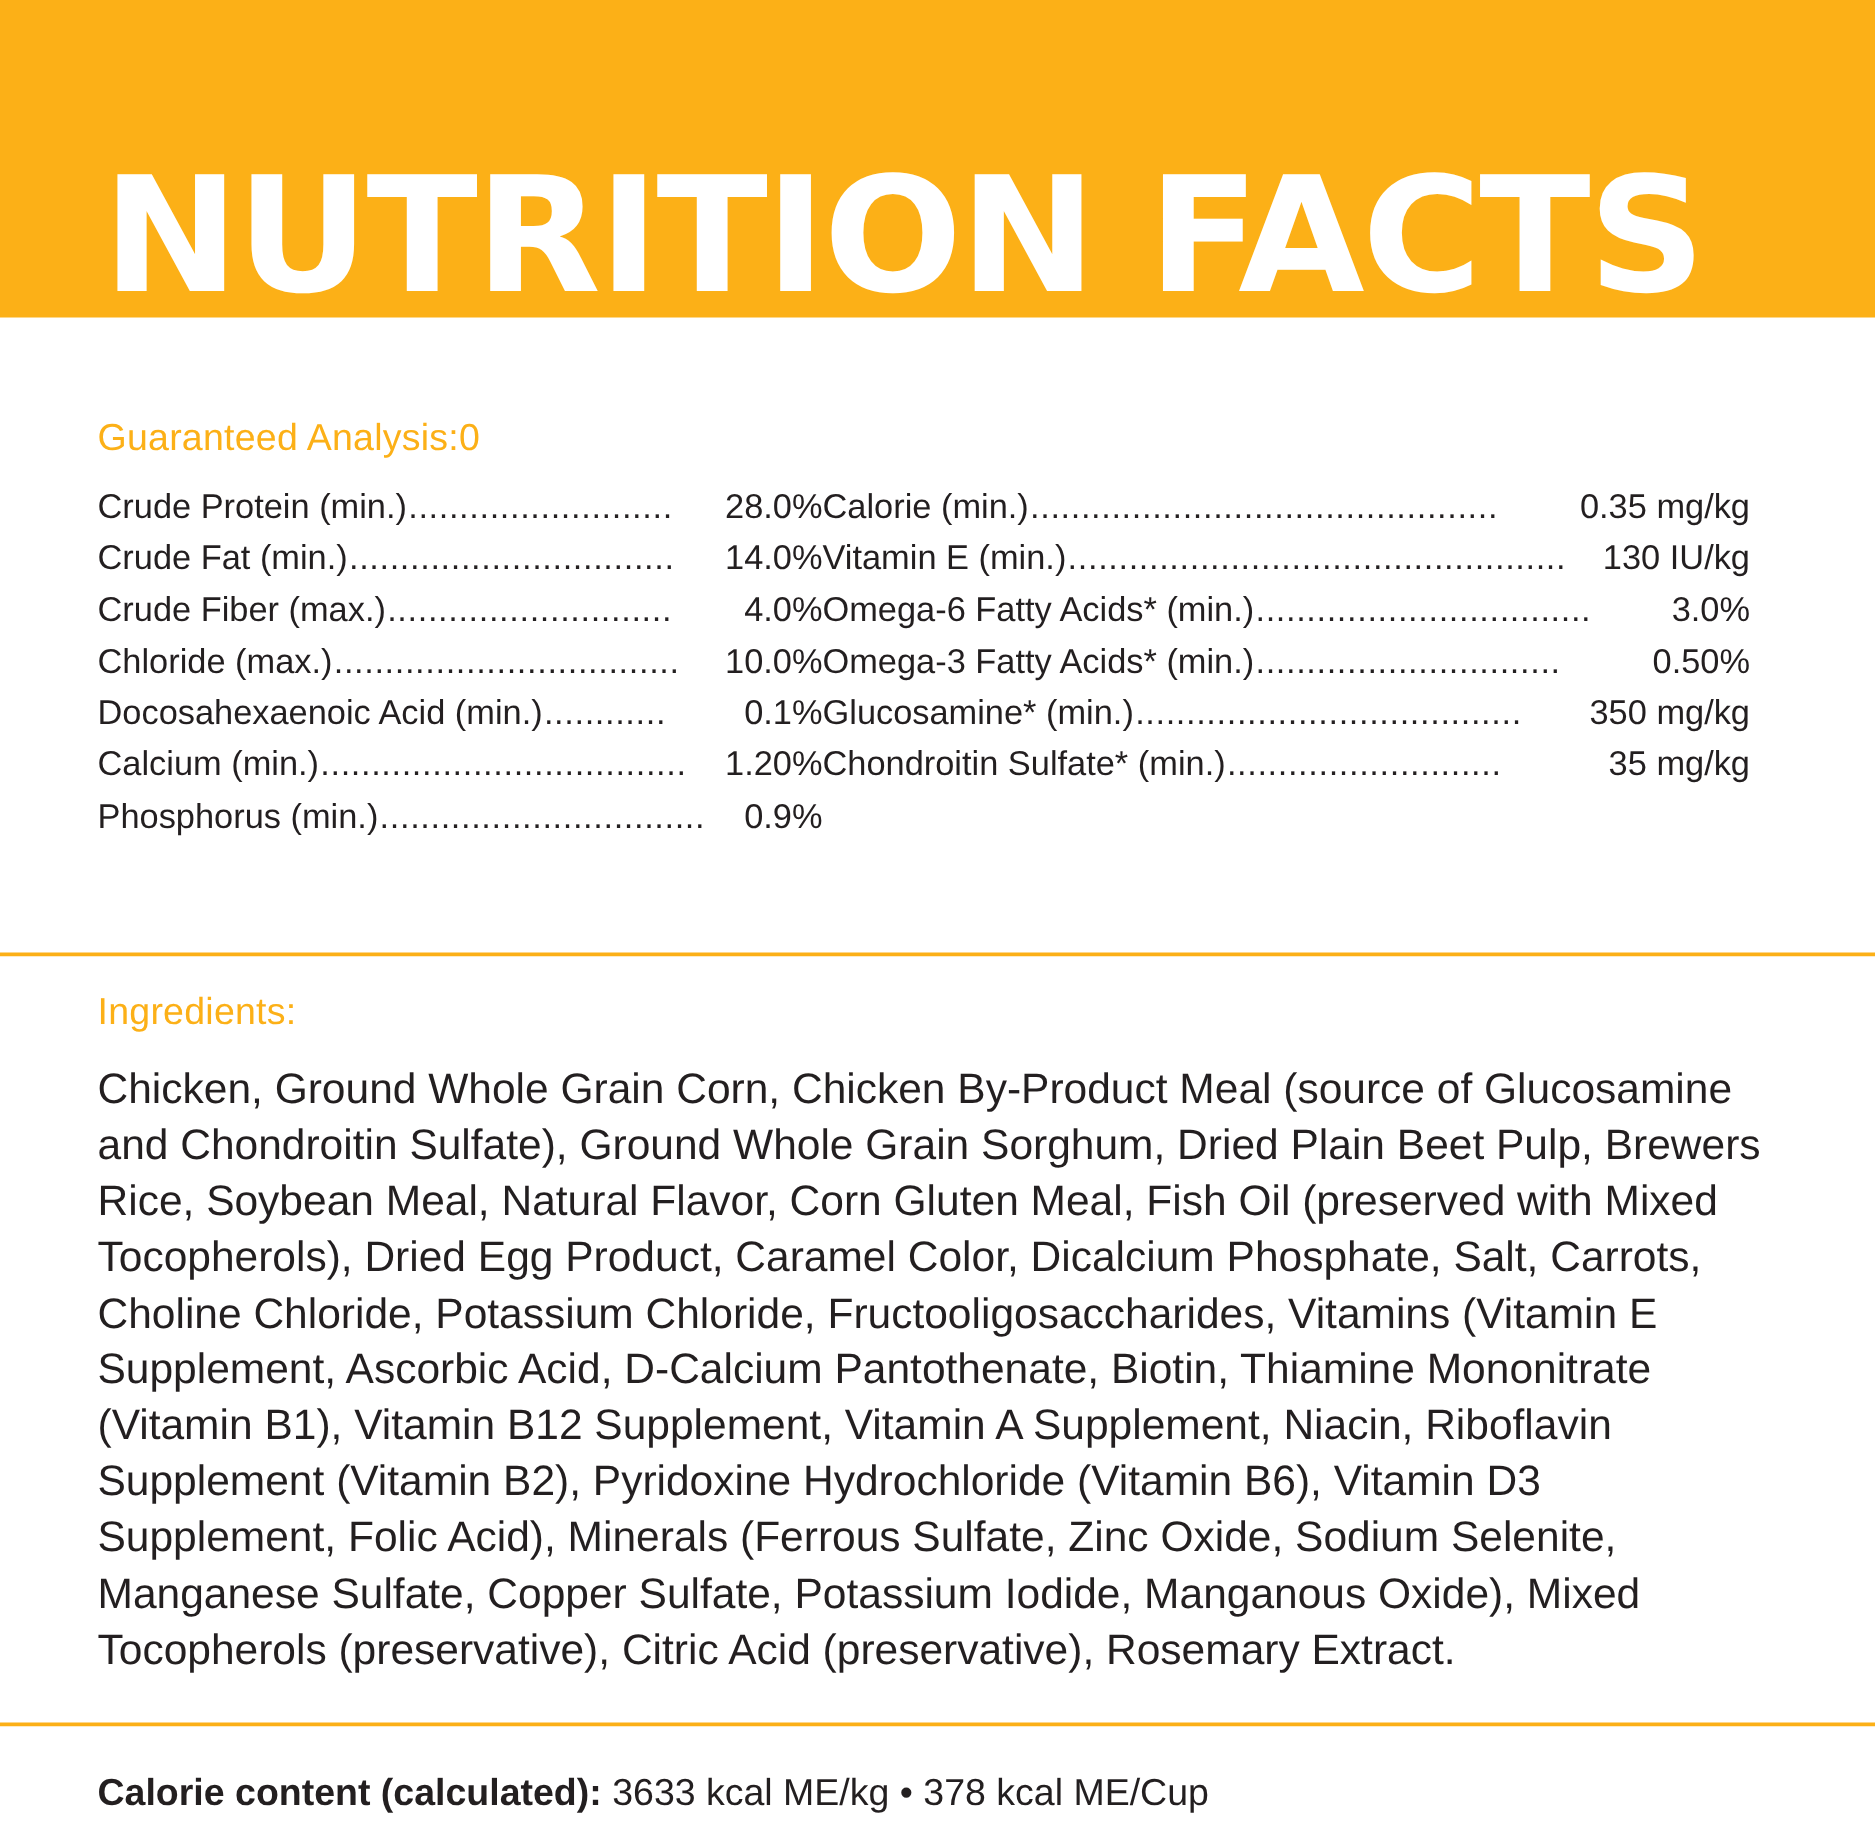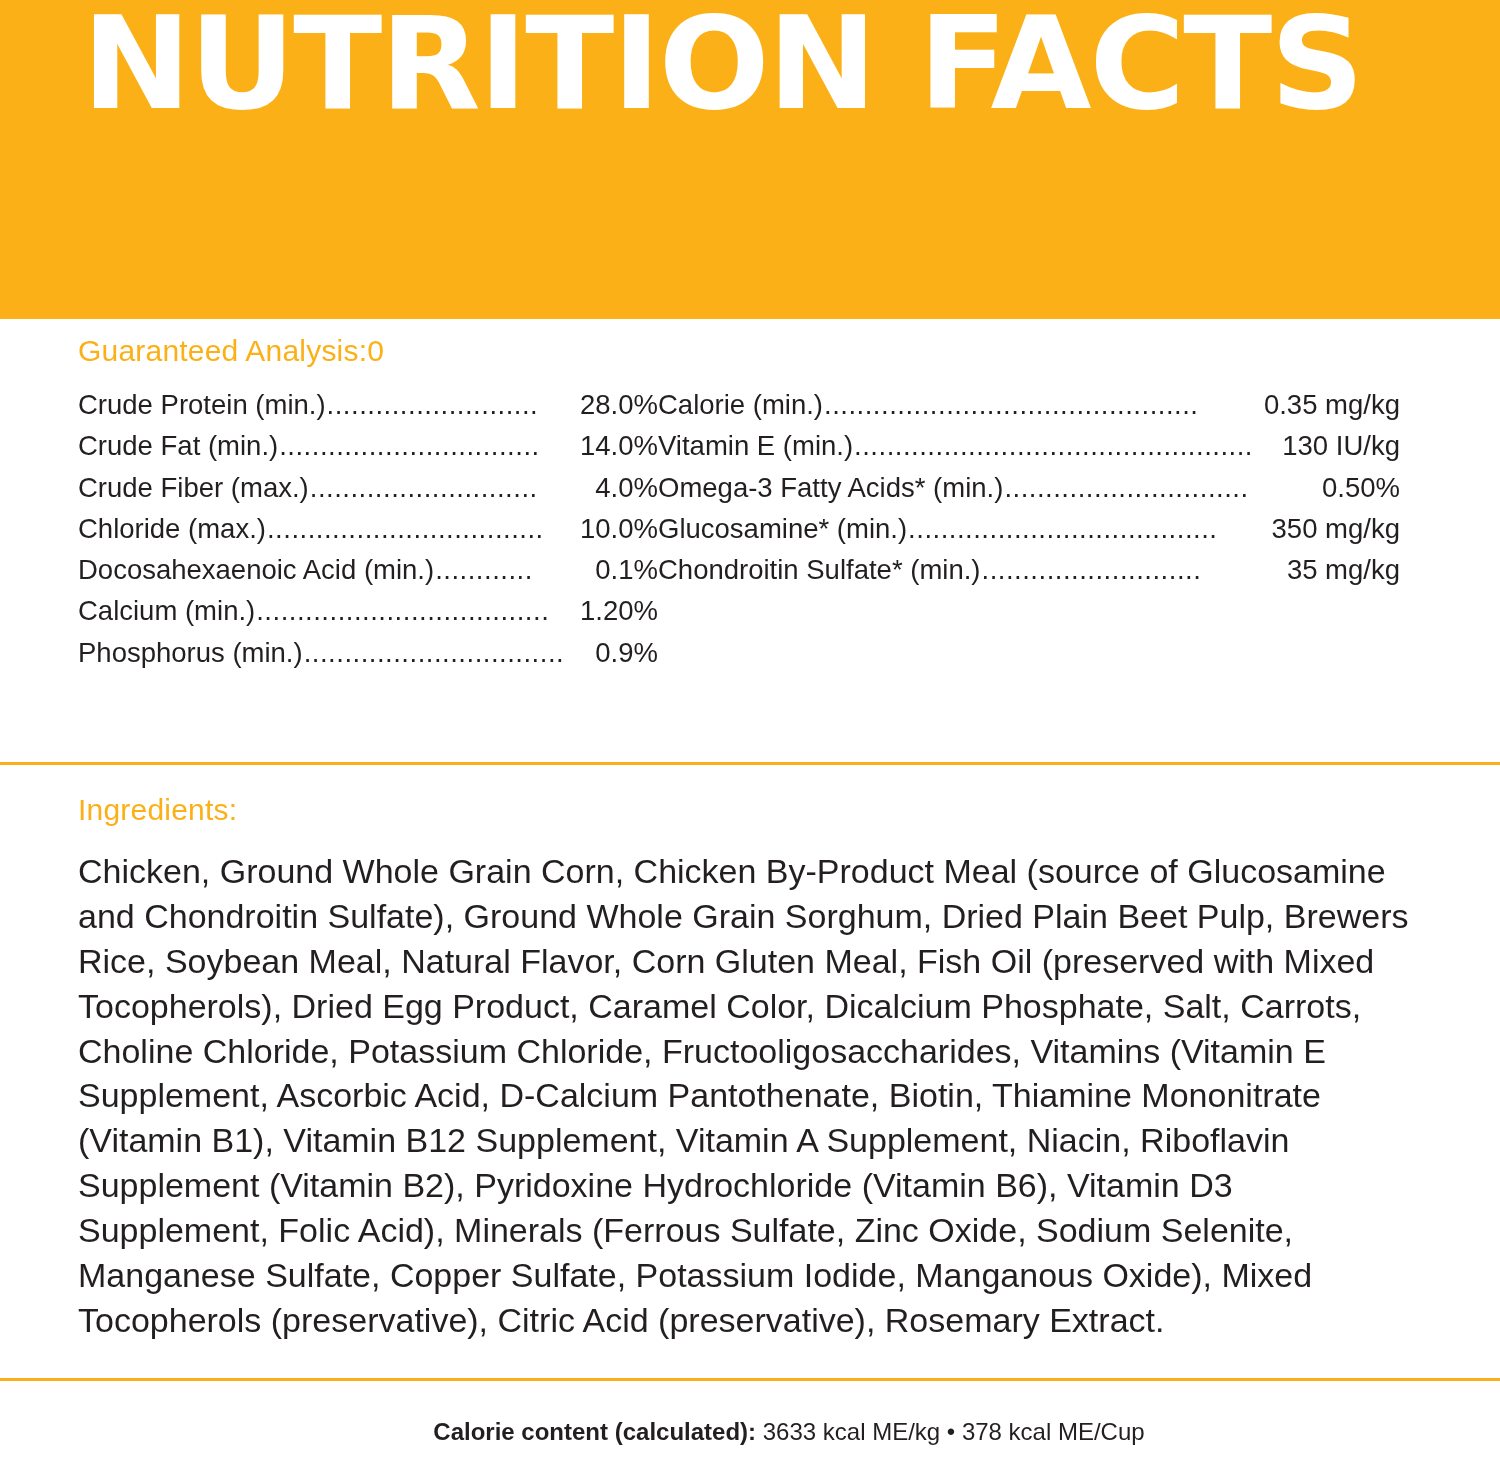--- a/index.html
+++ b/index.html
@@ -19,24 +19,24 @@
     width: 1500px;
     height: 1471px;
   }
 
   
   .header-banner {
     position: absolute;
     left: 0;
     top: 0;
     width: 1500px;
-    height: 319px;
+    height: 254px;
     background: #fcb017;
     display: flex;
-    align-items: flex-start;
+    align-items: flex-end;
     overflow: hidden;
   }
   .header-title {
     margin-left: 82px;
     color: #ffffff;
     font-family: "DejaVu Sans", sans-serif;
     font-weight: bold;
     font-size: 128px;
     letter-spacing: -2px;
     line-height: 1;
@@ -128,23 +128,22 @@
 
   
   .calorie-section {
     position: absolute;
     left: 0;
     top: 1378px;
     width: 1500px;
   }
   .calorie-line {
     margin: 40px 0 0 78px;
-    font-size: 24px;
-    color: #231f20;
-    text-align: center;
+    font-size: 30px;
+    color: #231f20;
   }
   .calorie-line .bold {
     font-weight: bold;
   }
 </style>
 </head>
 <body>
 
 <div class="page">
 
@@ -198,20 +197,25 @@
       <div class="ga-col right">
         <div class="ga-row">
           <span class="ga-label">Calorie (min.)</span>
           <span class="ga-dots">..............................................</span>
           <span class="ga-value">0.35 mg/kg</span>
         </div>
         <div class="ga-row">
           <span class="ga-label">Vitamin E (min.)</span>
           <span class="ga-dots">.................................................</span>
           <span class="ga-value">130 IU/kg</span>
+        </div>
+        <div class="ga-row">
+          <span class="ga-label">Omega-6 Fatty Acids* (min.)</span>
+          <span class="ga-dots">.................................</span>
+          <span class="ga-value">3.0%</span>
         </div>
         <div class="ga-row">
           <span class="ga-label">Omega-3 Fatty Acids* (min.)</span>
           <span class="ga-dots">..............................</span>
           <span class="ga-value">0.50%</span>
         </div>
         <div class="ga-row">
           <span class="ga-label">Glucosamine* (min.)</span>
           <span class="ga-dots">......................................</span>
           <span class="ga-value">350 mg/kg</span>

